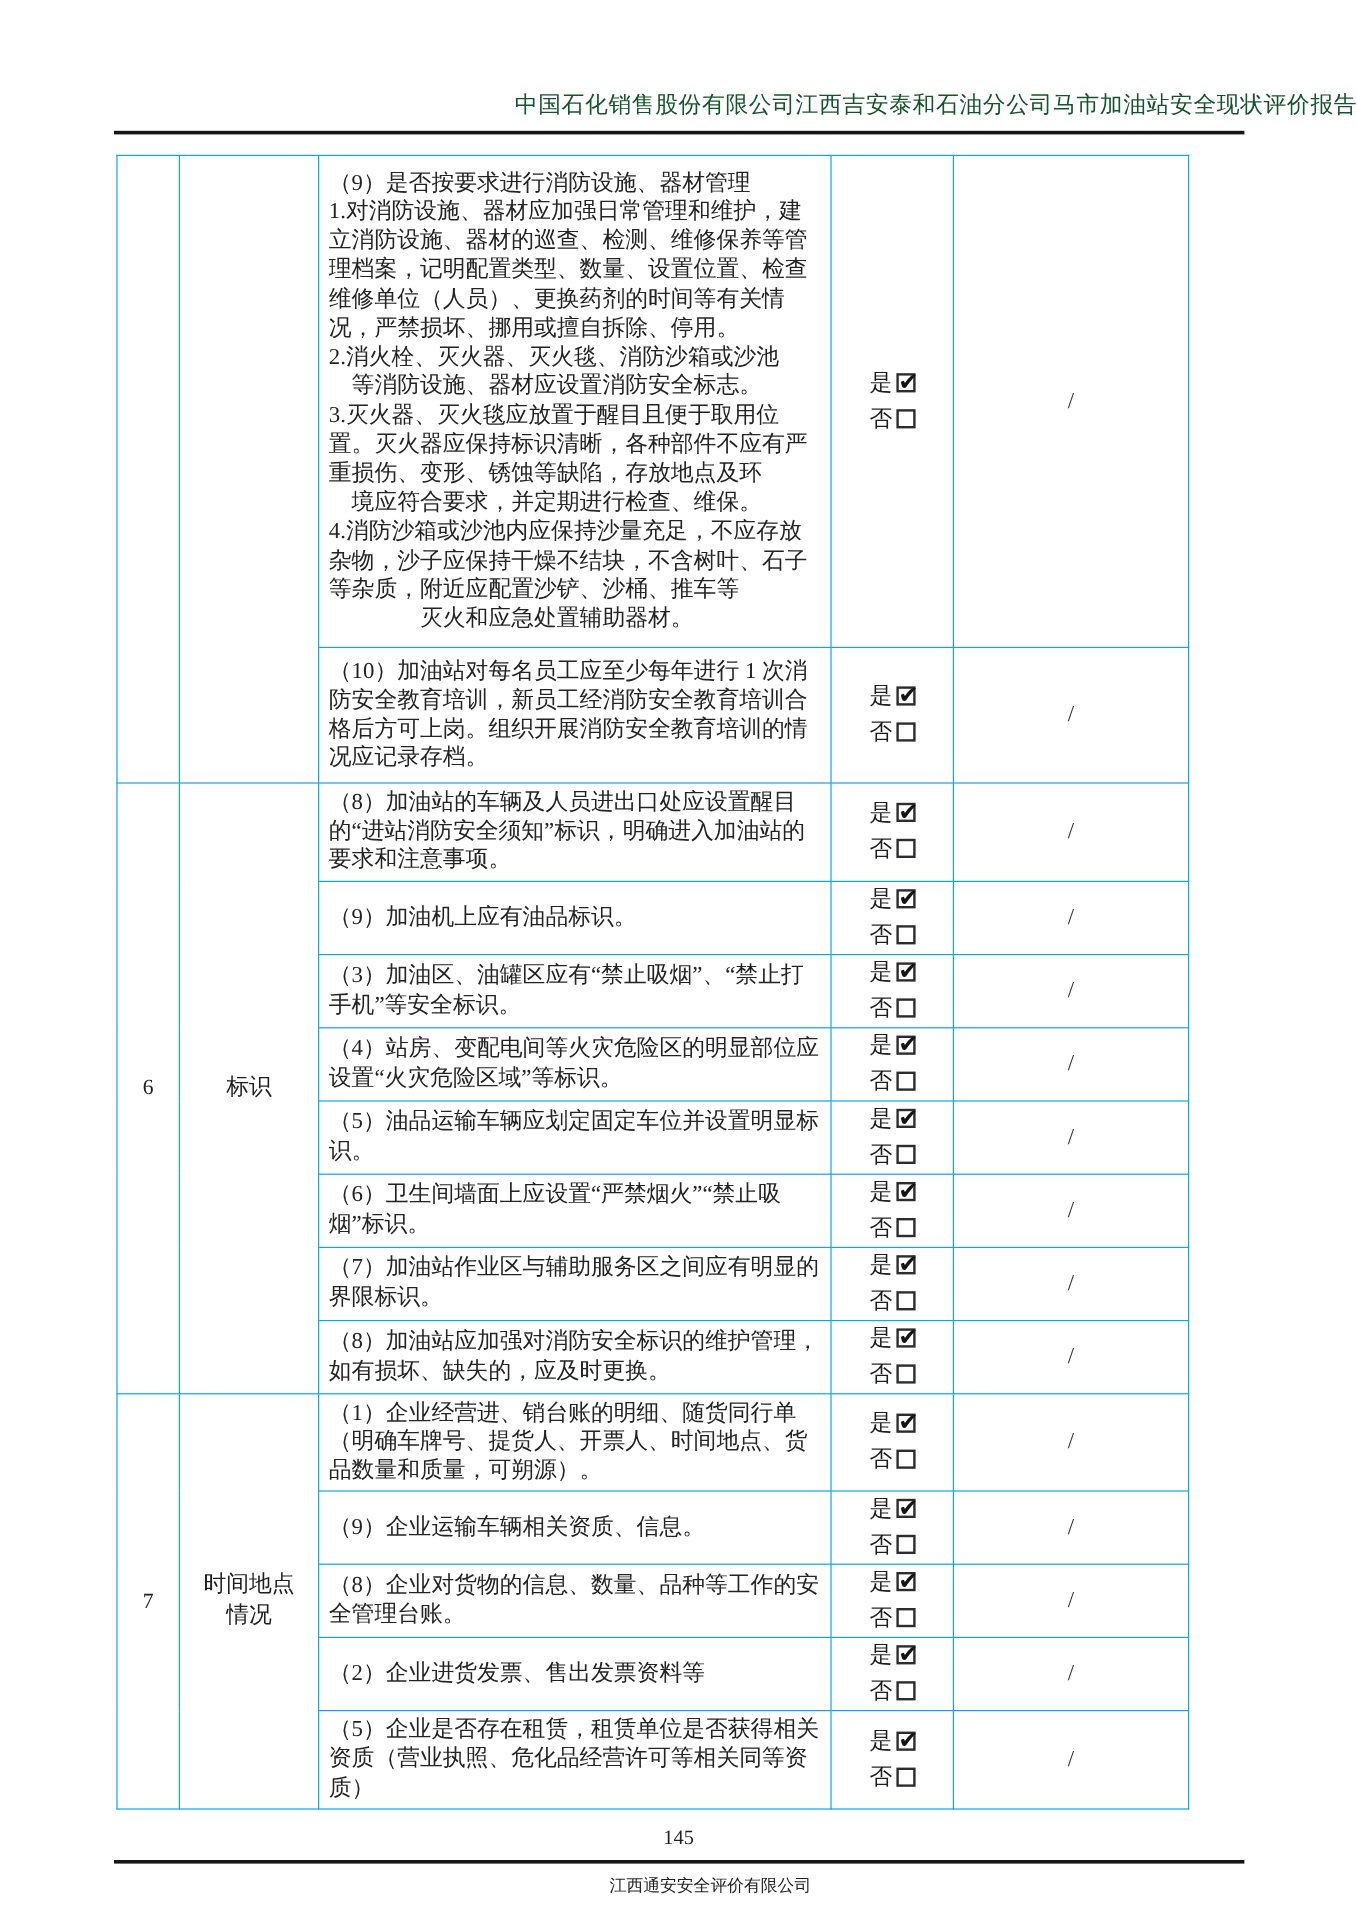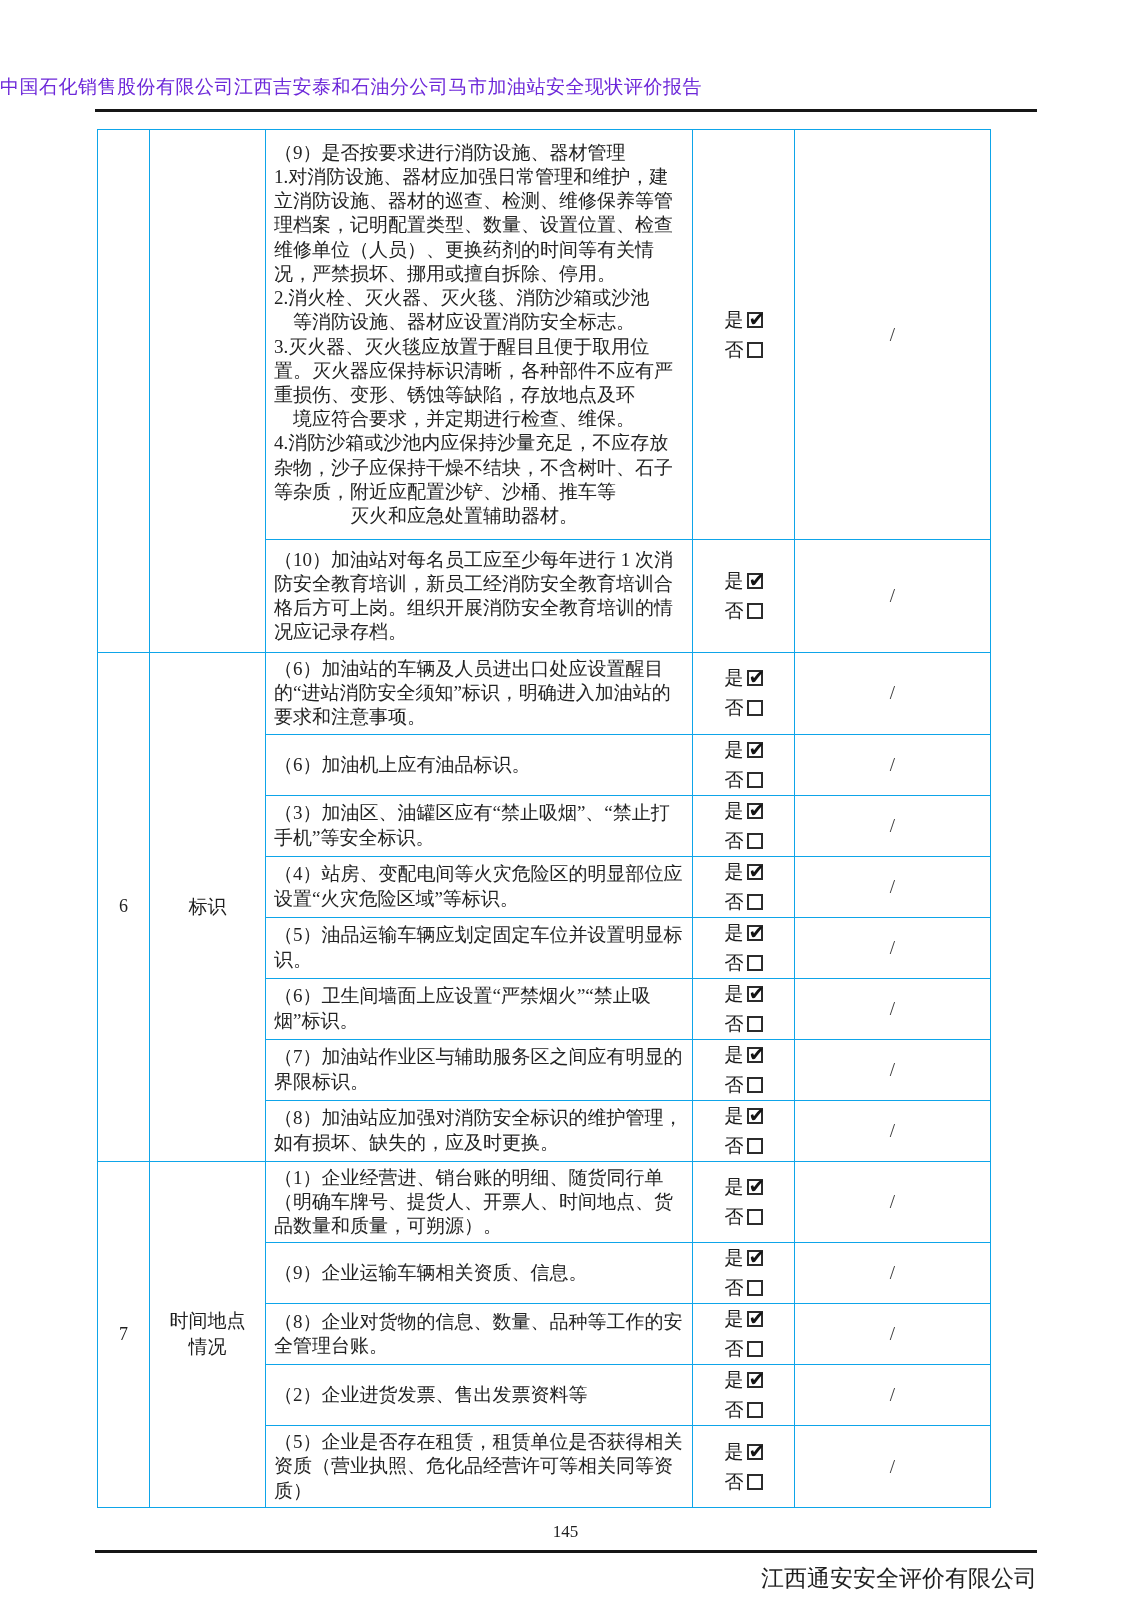--- a/index.html
+++ b/index.html
@@ -8,24 +8,24 @@
     width: 1131px; height: 1600px;
     background: #ffffff;
     font-family: "Liberation Serif", "DejaVu Serif", serif;
     color: #1e1e1e;
     overflow: hidden;
   }
   .page { position: relative; width: 1131px; height: 1600px; }
 
   .header-title {
     margin-top: 74px;
-    text-align: left;
+    text-align: right;
     font-size: 19px;
     letter-spacing: 0.5px;
-    color: #6d28d9;
+    color: #14532d;
   }
   .rule {
     width: 942px; margin-left: 95px;
     height: 3px; background: #161616;
   }
   .header-rule { margin-top: 9px; }
 
   table.checklist {
     margin: 17px 0 0 97px;
     width: 893px;
@@ -71,22 +71,22 @@
   .page-num {
     margin-top: 14px;
     text-align: center;
     font-size: 17px;
   }
   .footer-rule { margin-top: 8px; }
   .footer-row {
     width: 942px; margin-left: 95px;
     margin-top: 10px;
     display: flex;
-    justify-content: flex-end;
-    font-size: 23px;
+    justify-content: center;
+    font-size: 14px;
   }
   .footer-left  { padding-left: 52px; }
   .footer-right { padding-right: 80px; }
 </style>
 </head>
 <body>
 
 <div class="page">
 
   <div class="header-title">中国石化销售股份有限公司江西吉安泰和石油分公司马市加油站安全现状评价报告</div>
@@ -133,31 +133,31 @@
         </td>
         <td class="result">/</td>
       </tr>
 
       <tr style="height:76px">
         <td class="num" rowspan="8">6</td>
         <td class="cat" rowspan="8">
             <div class="cat-text">标识</div>
           </td>
         <td class="content">
-            <div class="content-text">（6）加油站的车辆及人员进出口处应设置醒目的“进站消防安全须知”标识，明确进入加油站的要求和注意事项。</div>
+            <div class="content-text">（8）加油站的车辆及人员进出口处应设置醒目的“进站消防安全须知”标识，明确进入加油站的要求和注意事项。</div>
           </td>
         <td class="check">
           <div class="cb-line"><span>是</span><span class="box checked"></span></div>
           <div class="cb-line"><span>否</span><span class="box"></span></div>
         </td>
         <td class="result">/</td>
       </tr>
       <tr style="height:50px">
         <td class="content">
-            <div class="content-text">（6）加油机上应有油品标识。</div>
+            <div class="content-text">（9）加油机上应有油品标识。</div>
           </td>
         <td class="check">
           <div class="cb-line"><span>是</span><span class="box checked"></span></div>
           <div class="cb-line"><span>否</span><span class="box"></span></div>
         </td>
         <td class="result">/</td>
       </tr>
       <tr style="height:53px">
         <td class="content">
             <div class="content-text">（3）加油区、油罐区应有“禁止吸烟”、“禁止打手机”等安全标识。</div>

